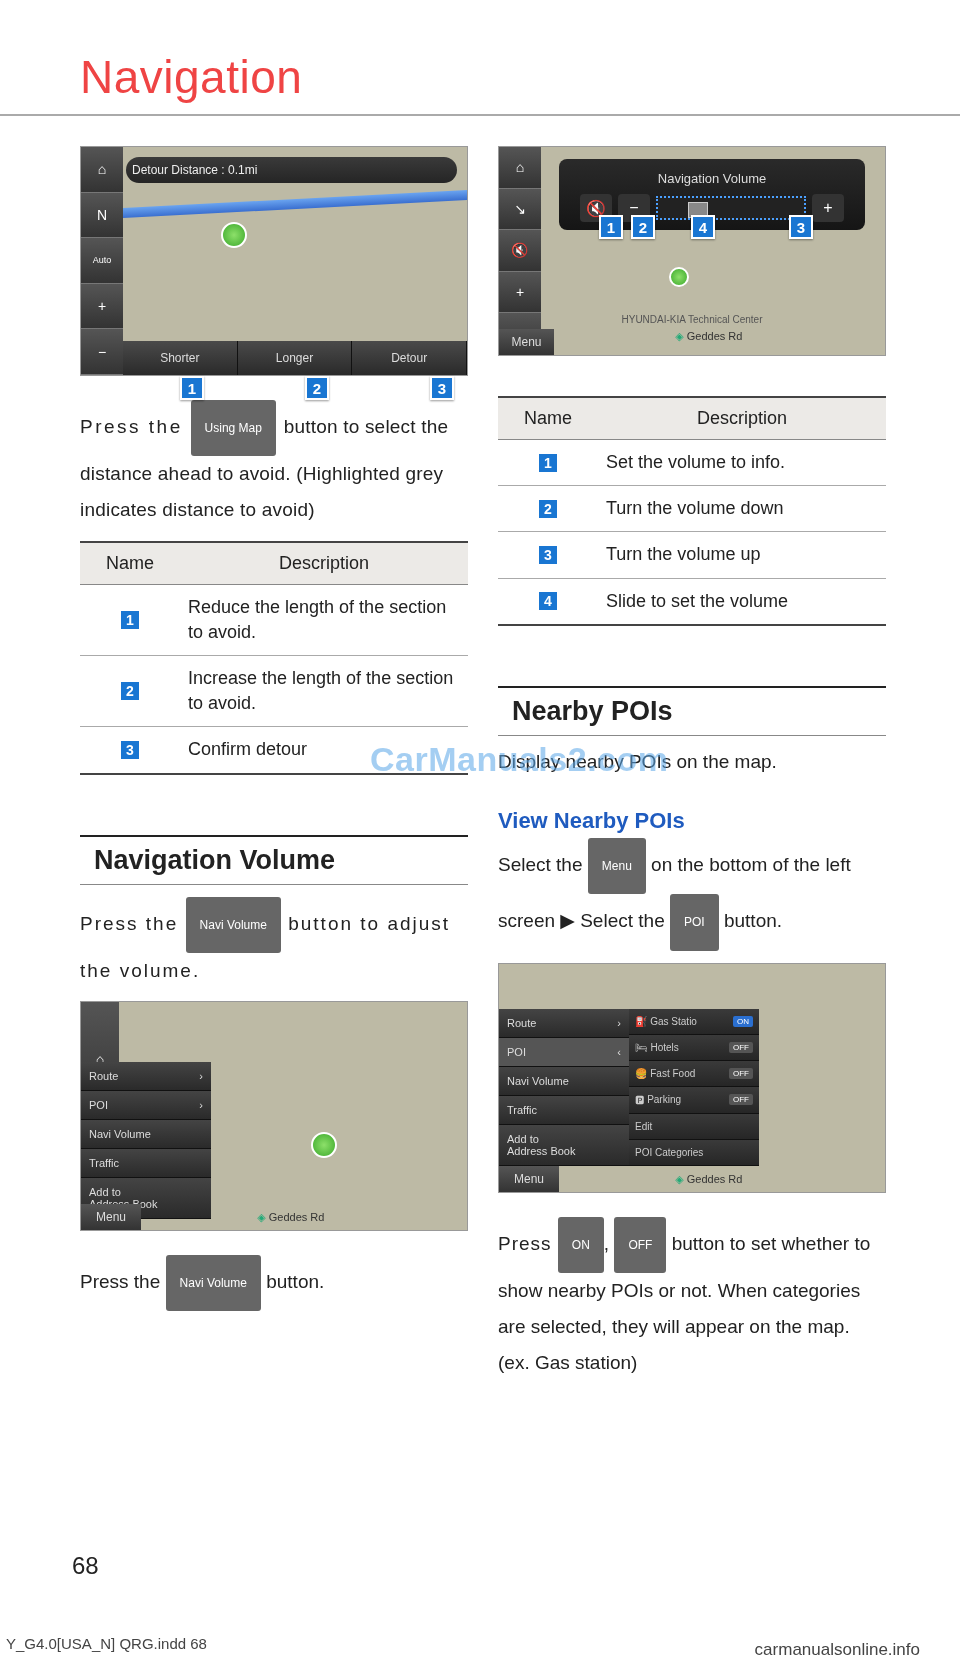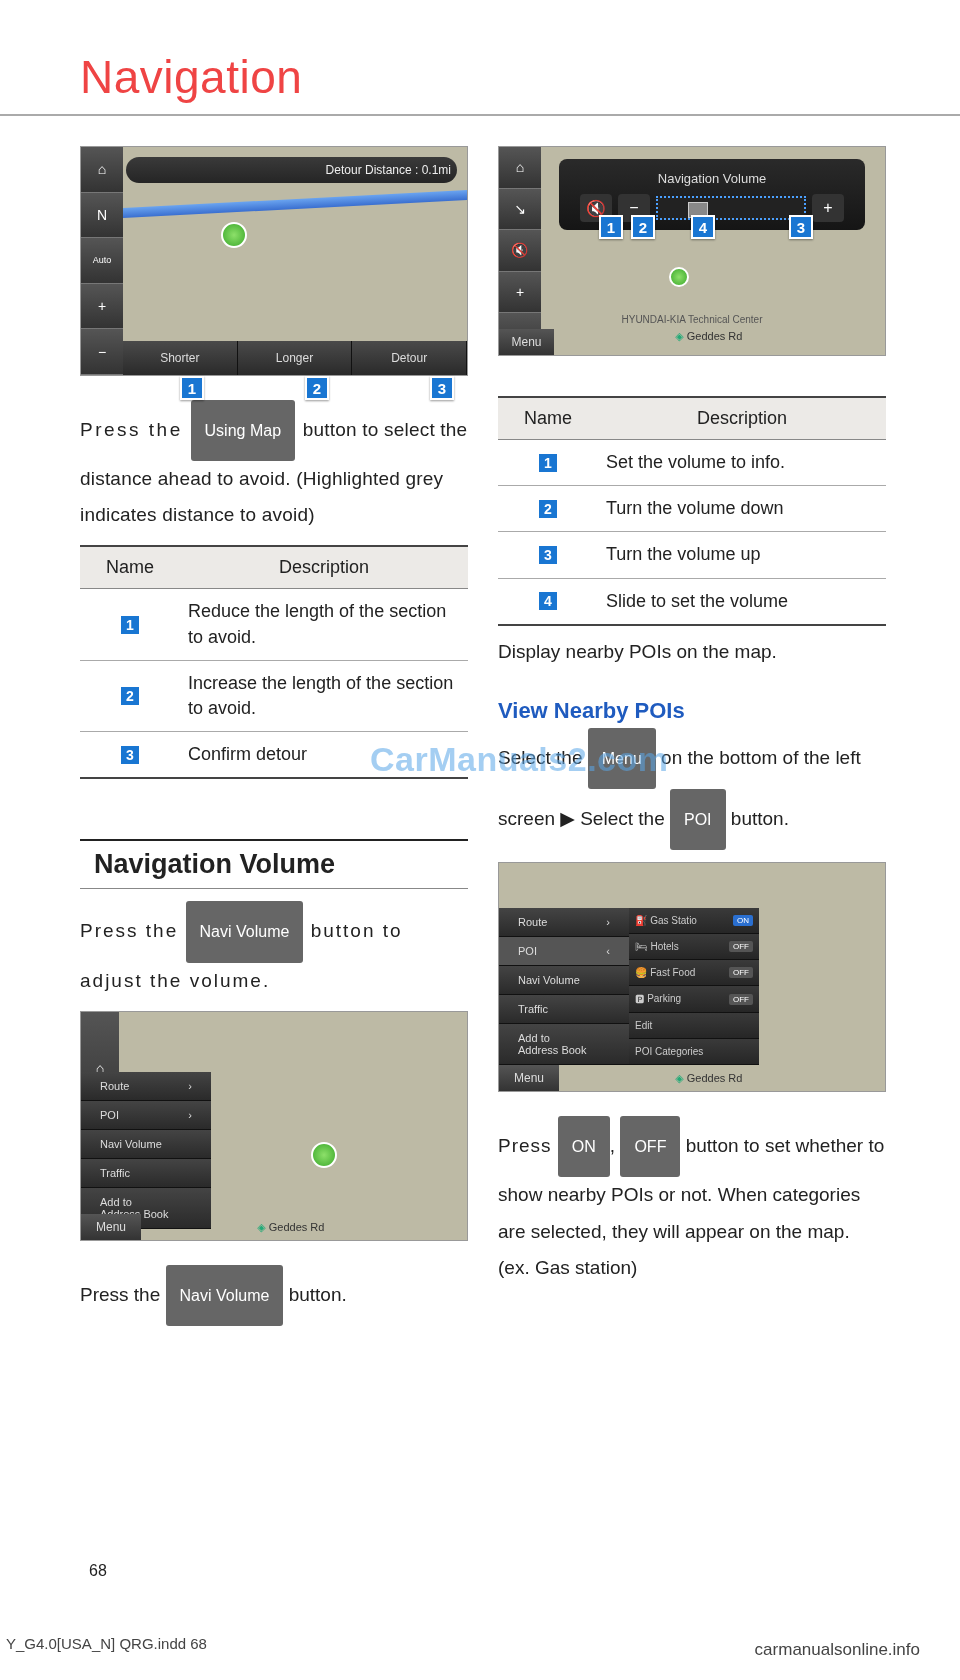--- a/index.html
+++ b/index.html
@@ -36,21 +36,21 @@
   .shot1 { height: 230px; }
   .shot2 { height: 210px; }
   .shot3 { height: 230px; }
   .shot4 { height: 230px; }
 
   
   .topbar-dark {
     background: linear-gradient(#3a3a3a,#252525);
     color: #eee;
     font-size: 12px;
-    text-align: right;
+    text-align: left;
     padding: 6px;
     margin: 10px 10px 0 45px;
     border-radius: 14px;
     position: relative;
   }
   .left-icons {
     position: absolute; left: 0; top: 0; bottom: 0; width: 42px;
     background: rgba(60,60,60,0.4);
     display: flex; flex-direction: column;
   }
@@ -109,21 +109,21 @@
     line-height: 1.9;
     color: #222;
     margin-top: 12px;
   }
   .btn-chip {
     display: inline-block;
     background: #666;
     color: #fff;
     padding: 21px 14px;
     border-radius: 3px;
-    font-size: 16px;
+    font-size: 12px;
     vertical-align: middle;
     line-height: 1.2;
   }
 
   table.desc {
     width: 100%;
     border-collapse: collapse;
     margin-top: 12px;
     font-size: 18px;
   }
@@ -207,21 +207,21 @@
   .shot2-badges .b3 { margin-left: 126px; }
   .shot2-badges .b4 { position: absolute; left: 92px; }
 
   
   .menu-list {
     position: absolute; left: 0; top: 30px; width: 130px;
   }
   .menu-list .mi {
     background: linear-gradient(#444,#2a2a2a);
     color: #ddd; font-size: 11px;
-    padding: 8px 19px;
+    padding: 8px 8px;
     border-bottom: 1px solid #111;
   }
   .menu-bottom {
     position: absolute; left: 0; bottom: 0; width: 60px;
     background: linear-gradient(#555,#333);
     color: #ddd; font-size: 12px; text-align: center; padding: 6px 0;
   }
   .geddes {
     position: absolute; bottom: 6px; left: 50%; transform: translateX(-25%);
     color: #333; font-size: 11px;
@@ -237,22 +237,22 @@
     padding: 7px 6px;
     border-bottom: 1px solid #111;
     display: flex; align-items: center; justify-content: space-between;
   }
   .poi-list .pi .tag {
     background: #555; color: #fff; font-size: 8px; padding: 1px 4px; border-radius: 2px;
   }
   .poi-list .pi .tag.on { background: #2a6fd0; }
 
   .page-num {
-    position: absolute; left: 89px; bottom: 100px;
-    font-size: 16px; color: #222;
+    position: absolute; left: 72px; bottom: 100px;
+    font-size: 24px; color: #222;
   }
   .footer-left {
     position: absolute; left: 6px; bottom: 28px;
     font-size: 15px; color: #444;
   }
   .footer-right {
     position: absolute; right: 40px; bottom: 20px;
     font-size: 17px; color: #444;
   }
 </style>
@@ -397,20 +397,21 @@
         <td class="n"><span class="num-badge-inline">3</span></td>
         <td class="d">Turn the volume up</td>
       </tr>
       <tr>
         <td class="n"><span class="num-badge-inline">4</span></td>
         <td class="d">Slide to set the volume</td>
       </tr>
     </tbody>
       </table>
 
+    <h2 class="section">Nearby POIs</h2>
     <p class="body" style="margin-top:8px;">Display nearby POIs on the map.</p>
 
     <h3 class="sub">View Nearby POIs</h3>
     <p class="body" style="margin-top:4px;">
       <span>Select the </span>
       <span class="btn-chip">Menu</span>
       <span> on the bottom of the left screen ▶ Select the </span>
       <span class="btn-chip">POI</span>
       <span> button.</span>
     </p>

